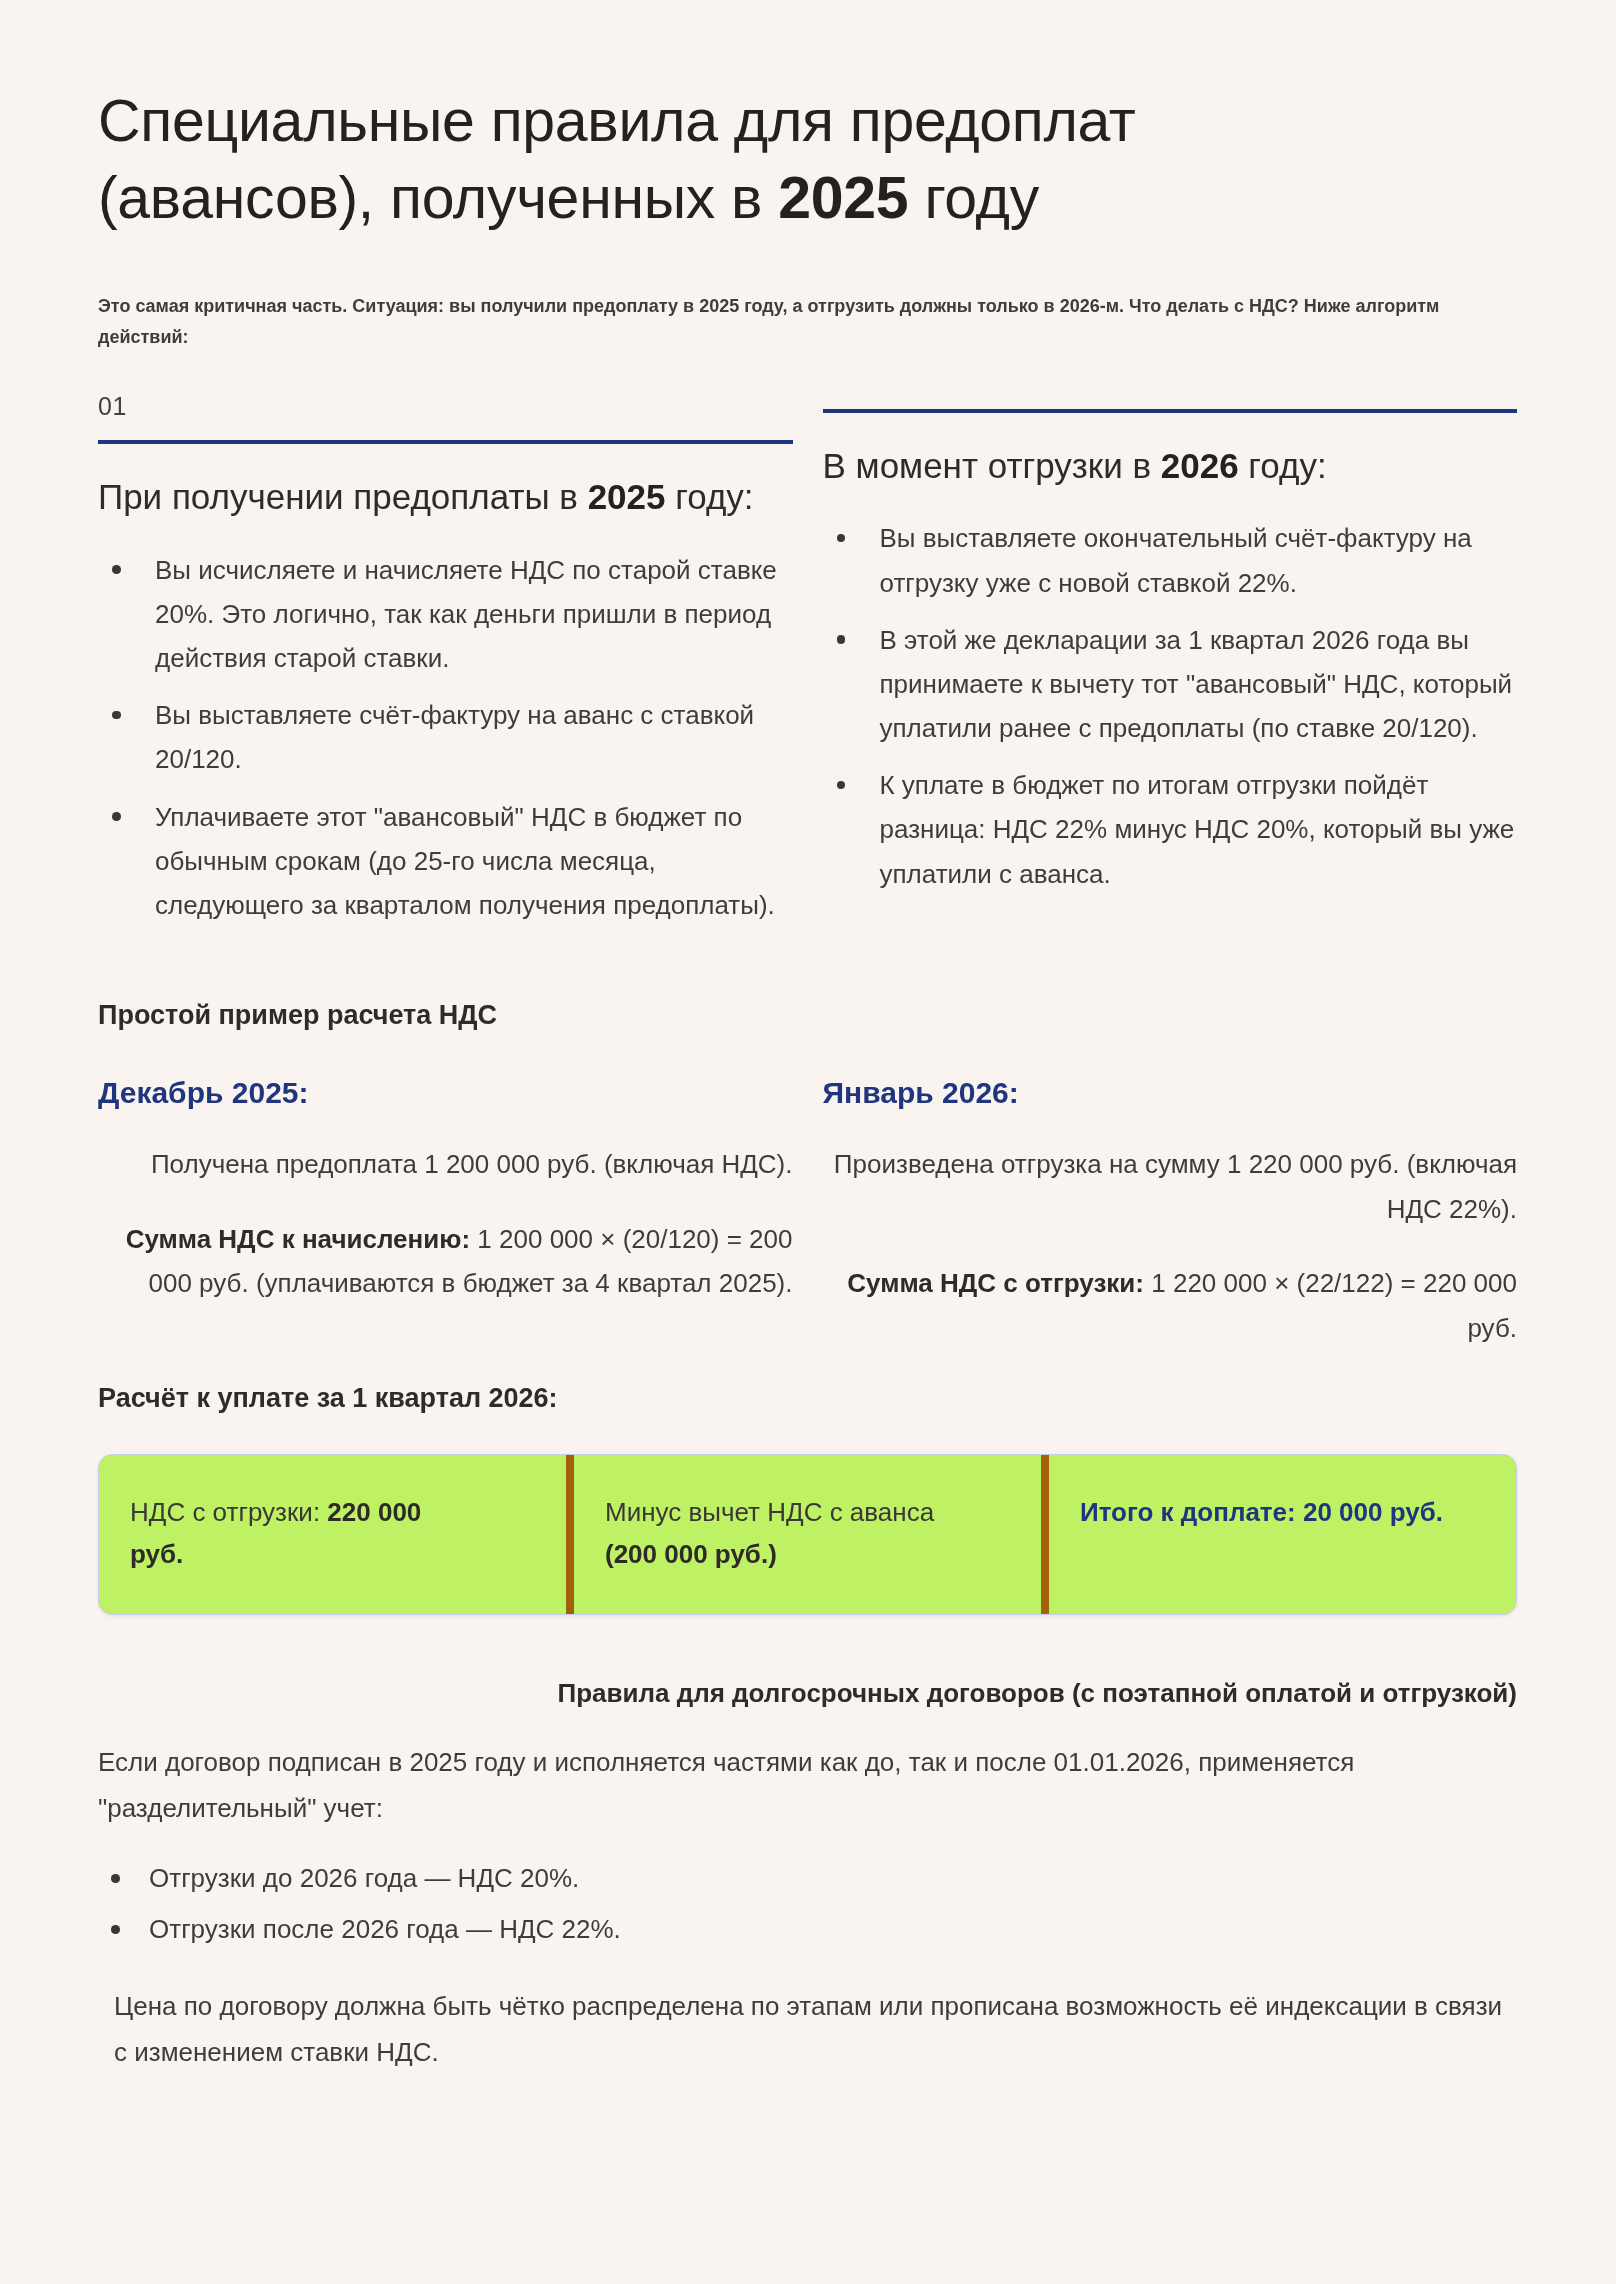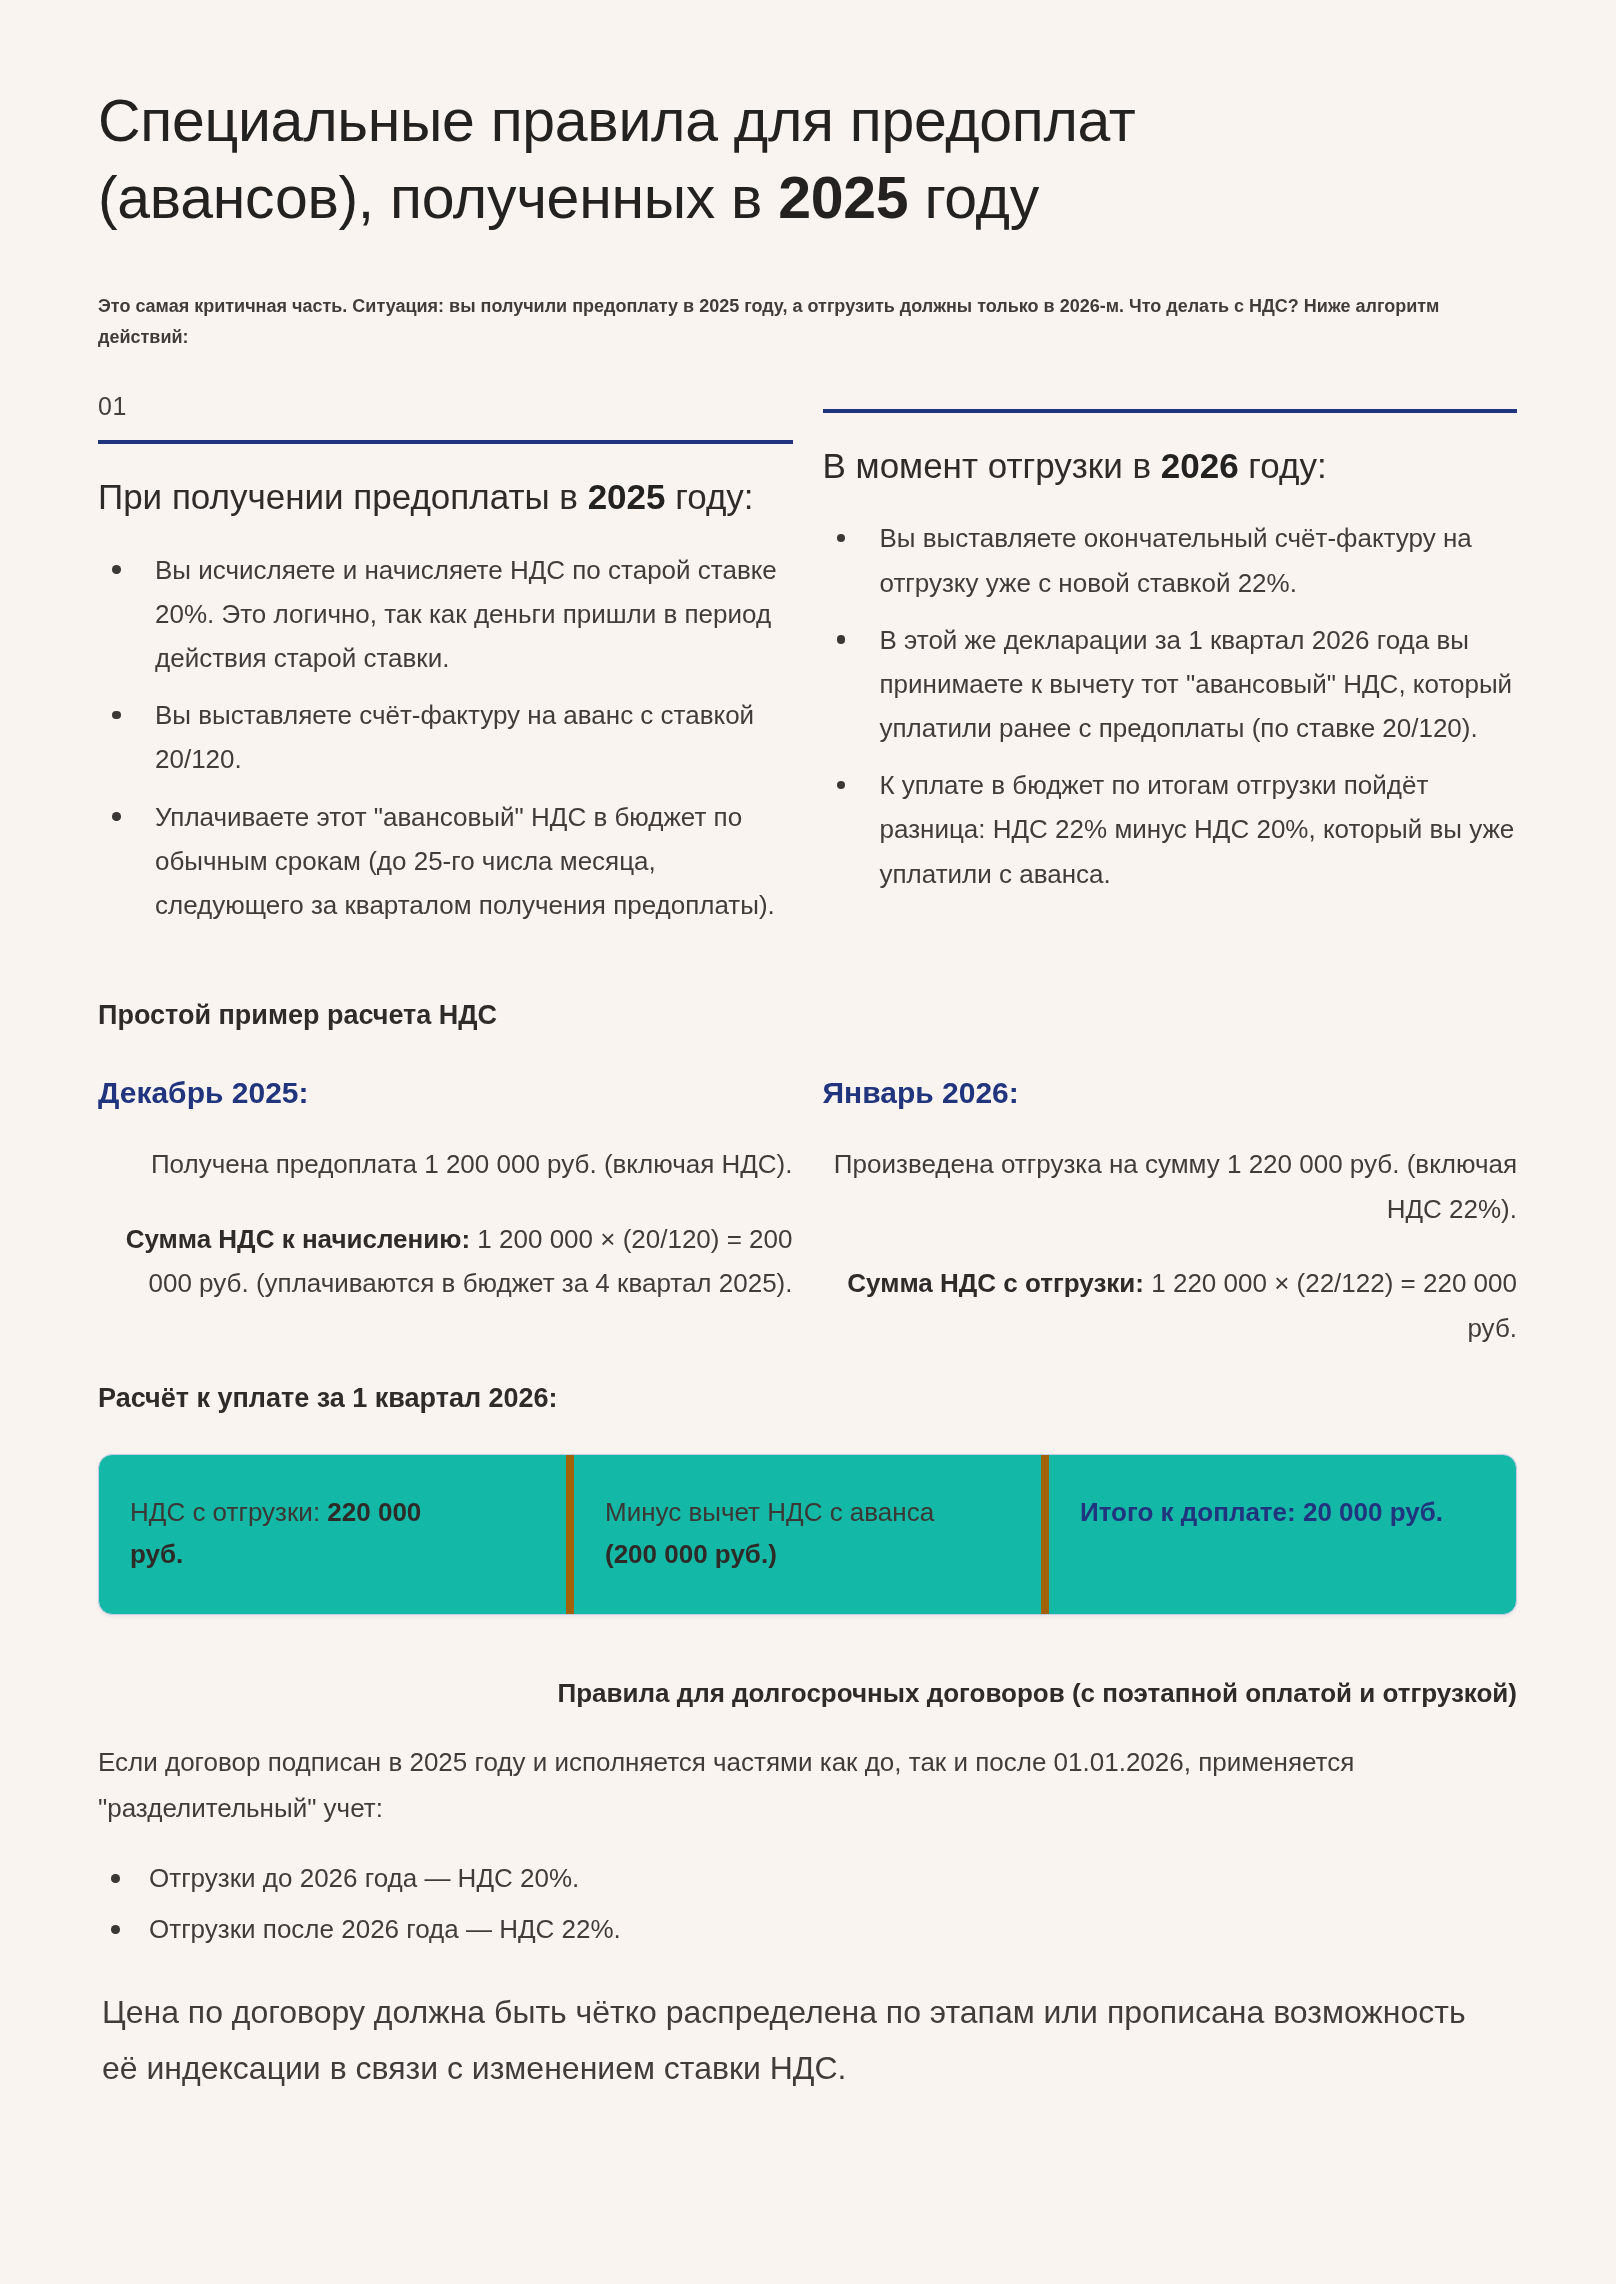--- a/index.html
+++ b/index.html
@@ -105,21 +105,21 @@
     font-size: 26px;
     line-height: 1.72;
     text-align: right;
   }
   .example-col p b { color: #2F2B29; font-weight: 700; }
 
   .calc-heading { margin-top: 29px; }
   .calc-table {
     margin-top: 36px;
     display: flex;
-    background: #14b8a6;
+    background: #bef264;
     border: 1.3px solid #C5CEE9;
     border-radius: 14.3px;
     box-shadow: 0 1.3px 3.9px rgba(60,70,120,0.08);
     overflow: hidden;
   }
   .calc-cell {
     flex: 1 1 0;
     padding: 36px 31px 39px 31px;
     font-size: 26px;
     line-height: 1.62;
@@ -137,22 +137,22 @@
     max-width: 1367px;
   }
   ul.bullets.tight { margin-top: 27px; }
   ul.bullets.tight li {
     line-height: 1.6;
     margin-bottom: 9px;
     padding-left: 51px;
   }
   ul.bullets.tight li::before { top: 16.3px; left: 13px; }
   .lt-outro {
-    margin: 34px 0 0 4px;
-    font-size: 32px;
+    margin: 34px 0 0 16px;
+    font-size: 26px;
     line-height: 1.75;
     max-width: 1400px;
   }
 </style>
 </head>
 <body>
 
 <div class="page">
 
   <h1 class="title">

